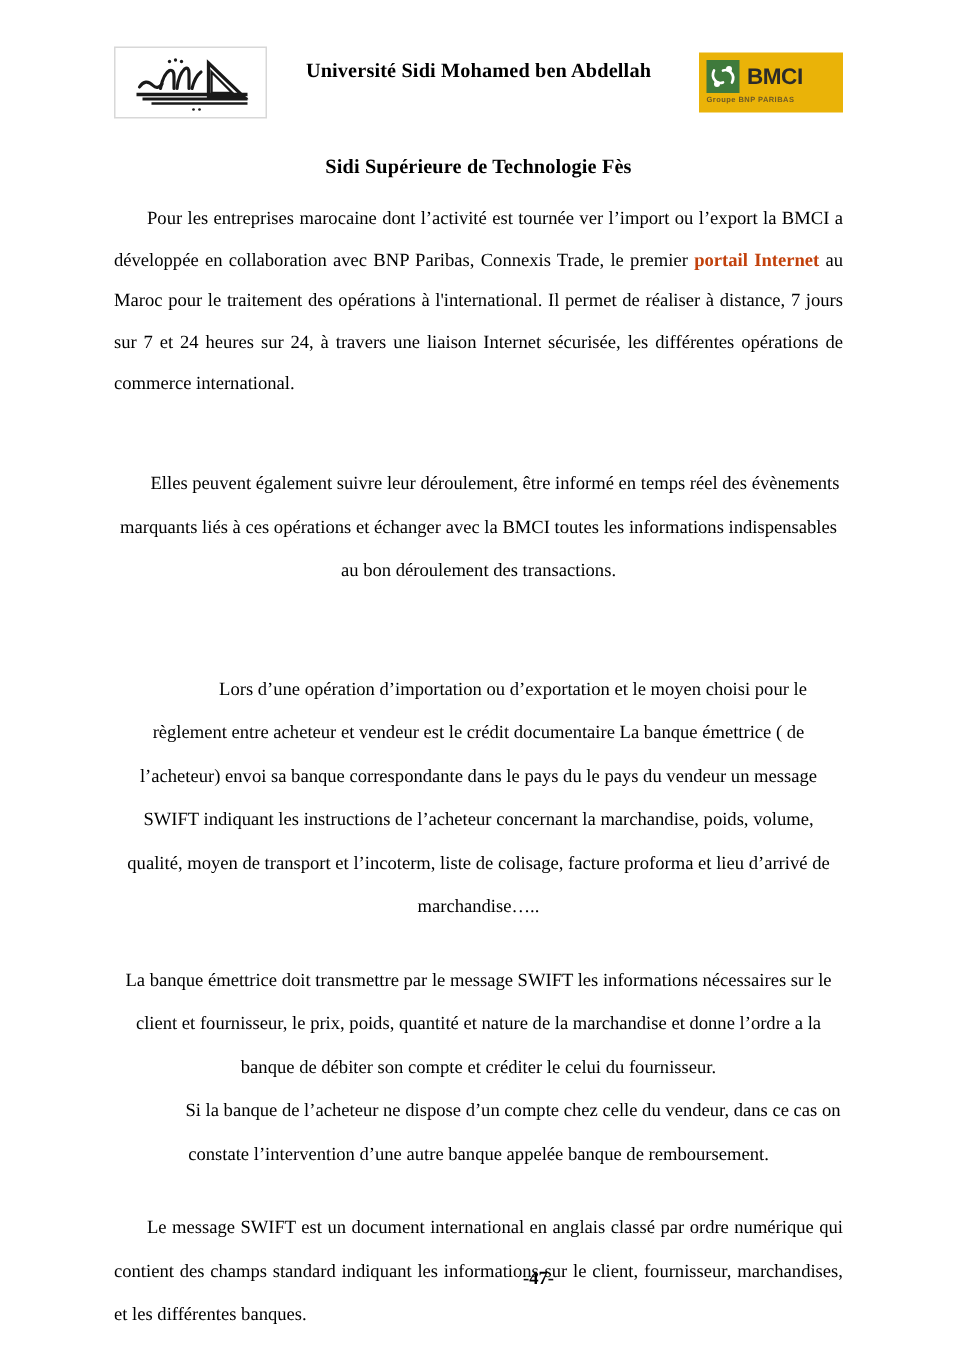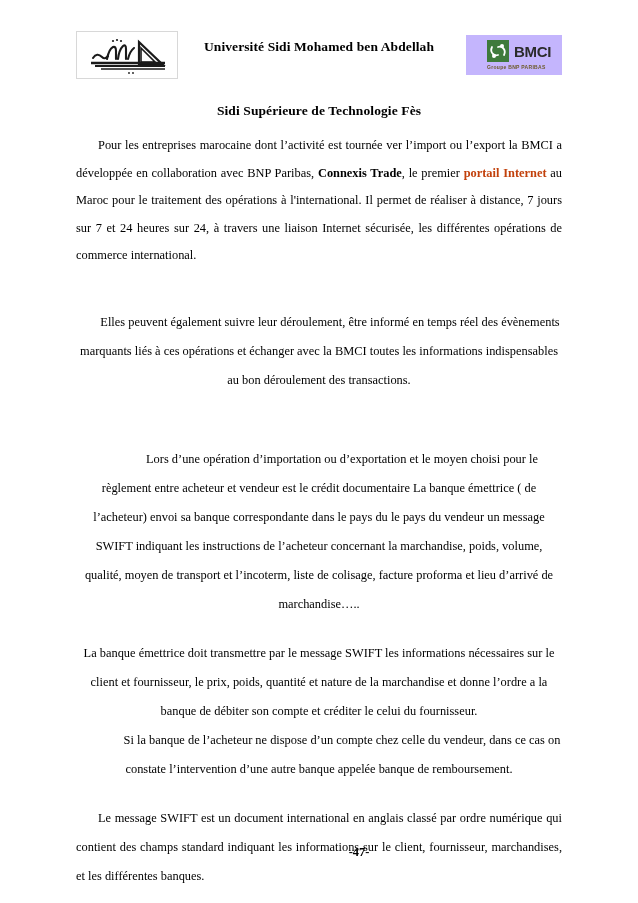--- a/index.html
+++ b/index.html
@@ -55,26 +55,26 @@
     line-height: 16px;
     letter-spacing: 0.1px;
     padding: 0 4px;
     margin-left: -6px;
   }
   .header-titles .t-line { display: block; white-space: nowrap; margin-top: 48px; }
 
   .bmci-logo {
     width: 96px;
     height: 40px;
-    background: #c4b5fd;
+    background: #eab308;
     flex: 0 0 auto;
     display: flex;
     flex-direction: column;
     justify-content: center;
-    padding: 3px 21px;
+    padding: 3px 5px;
     box-sizing: border-box;
   }
   .bmci-row {
     display: flex;
     align-items: center;
     gap: 5px;
   }
   .bmci-mark {
     width: 22px;
     height: 22px;
@@ -119,21 +119,21 @@
   .ind-small { text-indent: 22px; }
   .ind-large { text-indent: 46px; }
 
   .lh-tight  { line-height: 27.5px; }
   .lh-open   { line-height: 29px; }
 
   .gap-sm { height: 20px; }
   .gap-md { height: 38px; }
   .gap-lg { height: 50px; }
 
-  b.strong { font-weight: bold; }
+  b.strong { font-weight: normal; }
   span.link-blue { color: #c2410c; font-weight: bold; }
 
   
   .footer {
     position: absolute;
     left: 0;
     top: 845px;
     width: 638px;
     text-align: center;
     font-size: 12.4px;

